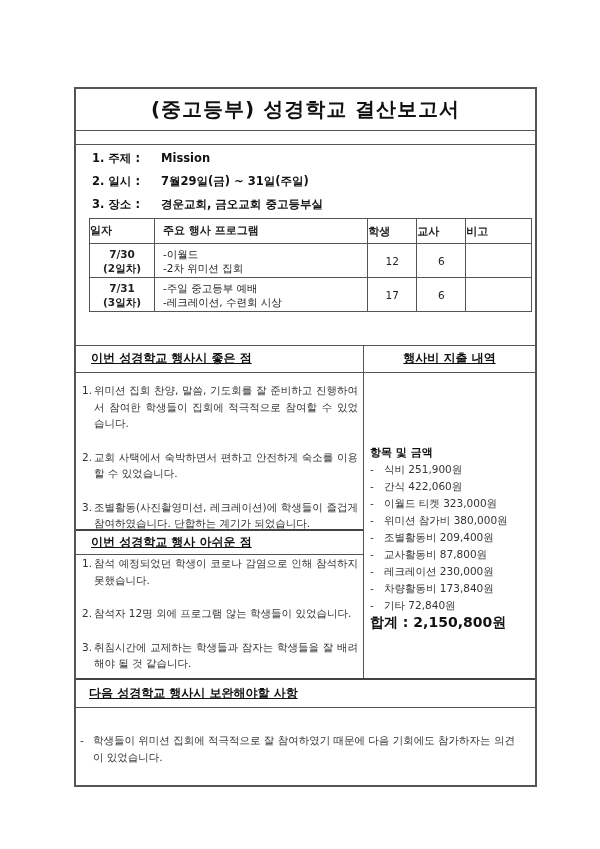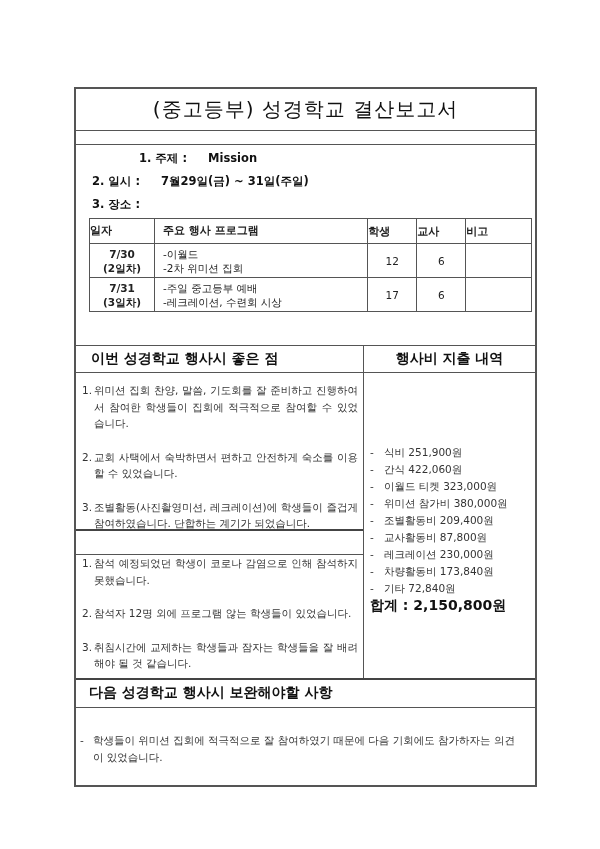--- a/index.html
+++ b/index.html
@@ -5,62 +5,63 @@
   html, body { margin:0; padding:0; background:#ffffff; }
   body { width:600px; height:849px; position:relative; overflow:hidden;
          font-family:"DejaVu Sans", "Liberation Sans", sans-serif; color:#222; }
   .page { position:absolute; left:74px; top:87px; width:459px; height:696px;
           border:2px solid #555; box-sizing:content-box; }
   .abs { position:absolute; }
   .hline { position:absolute; left:0; right:0; height:0; border-top:1px solid #555; }
   .hline.thick { border-top:2px solid #444; }
   .vline { position:absolute; width:0; border-left:1px solid #555; }
   .title { left:0; right:0; top:0; height:41px; display:flex; align-items:center; justify-content:center;
-           font-size:20px; font-weight:normal; letter-spacing:1px; color:#111; }
+           font-size:20px; font-weight:bold; letter-spacing:1px; color:#111; }
   .info-row { position:absolute; left:16px; font-size:11.5px; font-weight:bold; color:#111; display:flex; }
   .info-label { width:69px; }
   table.sched { position:absolute; left:13px; top:129px; width:443px; border-collapse:collapse;
                 font-size:10.5px; }
   table.sched td, table.sched th { border:1px solid #555; padding:0; }
   table.sched th { height:24px; font-weight:bold; font-size:11px; text-align:left; }
   table.sched td { height:33px; }
   .c-date { width:65px; text-align:center; font-weight:bold; line-height:14px; }
   .c-prog { width:209px; padding-left:8px !important; line-height:14px; }
   .c-num { width:49px; text-align:center; }
   .c-note { width:66px; }
-  .sec-head { position:absolute; font-size:14px; font-weight:bold; color:#111; display:flex; align-items:center; }
+  .sec-head { position:absolute; font-size:12px; font-weight:bold; color:#111; display:flex; align-items:center;text-decoration:underline; }
   .para { position:absolute; font-size:10.5px; line-height:16.5px; color:#333; }
   .para .item { display:flex; margin-bottom:17px; text-align:justify; }
   .para .num { width:12px; flex:none; }
   .para .txt { flex:1; }
   .exp { position:absolute; left:294px; top:355px; font-size:10.5px; line-height:17px; color:#333; }
   .exp .head { font-weight:bold; color:#111; font-size:11px; }
   .exp .row { display:flex; }
   .exp .dash { width:14px; }
   .exp .total { font-weight:bold; color:#111; font-size:14px; }
 </style>
 </head>
 <body>
 
 <div class="page">
 
   <div class="abs title">(중고등부) 성경학교 결산보고서</div>
   <div class="hline" style="top:41px;"></div>
   <div class="hline" style="top:55px;"></div>
 
-  <div class="info-row" style="top:62px;margin-left:47px;">
+  <div class="info-row" style="top:62px;">
     <span class="info-label">1. 주제 :</span>
     <span>Mission</span>
   </div>
   <div class="info-row" style="top:85px;align-items:center;">
     <span class="info-label">2. 일시 :</span>
     <span>7월29일(금) ~ 31일(주일)</span>
   </div>
   <div class="info-row" style="top:108px;align-items:center;">
     <span class="info-label">3. 장소 :</span>
+    <span>경운교회, 금오교회 중고등부실</span>
   </div>
 
   <table class="sched">
     <tbody>
         <tr>
       <th class="c-date">일자</th>
       <th class="c-prog" style="padding-left:0;">주요 행사 프로그램</th>
       <th class="c-num">학생</th>
       <th class="c-num">교사</th>
       <th class="c-note">비고</th>
@@ -109,39 +110,41 @@
       <span class="num">2.</span>
       <span class="txt">교회 사택에서 숙박하면서 편하고 안전하게 숙소를 이용할 수 있었습니다.</span>
     </div>
     <div class="item" style="margin-bottom:0;">
       <span class="num">3.</span>
       <span class="txt">조별활동(사진촬영미션, 레크레이션)에 학생들이 즐겁게 참여하였습니다. 단합하는 계기가 되었습니다.</span>
     </div>
   </div>
 
   <div class="hline thick" style="top:440px; right:172px;"></div>
+  <div class="sec-head" style="left:15px; top:441px; height:24px;">이번 성경학교 행사 아쉬운 점</div>
   <div class="hline" style="top:465px; right:172px;"></div>
   <div class="para" style="left:6px; top:466px; width:276px;">
     <div class="item">
       <span class="num">1.</span>
       <span class="txt">참석 예정되었던 학생이 코로나 감염으로 인해 참석하지 못했습니다.</span>
     </div>
     <div class="item">
       <span class="num">2.</span>
       <span class="txt">참석자 12명 외에 프로그램 않는 학생들이 있었습니다.</span>
     </div>
     <div class="item" style="margin-bottom:0;">
       <span class="num">3.</span>
       <span class="txt">취침시간에 교제하는 학생들과 잠자는 학생들을 잘 배려해야 될 것 같습니다.</span>
     </div>
   </div>
 
   <div class="sec-head" style="left:288px; width:171px; top:256px; height:27px; justify-content:center;">행사비 지출 내역</div>
   <div class="hline" style="top:283px; left:288px;"></div>
   <div class="exp">
+    <div class="head">항목 및 금액</div>
     <div class="row"><span class="dash">-</span><span>식비</span>&nbsp;<span>251,900원</span></div>
     <div class="row"><span class="dash">-</span><span>간식</span>&nbsp;<span>422,060원</span></div>
     <div class="row"><span class="dash">-</span><span>이월드 티켓</span>&nbsp;<span>323,000원</span></div>
     <div class="row"><span class="dash">-</span><span>위미션 참가비</span>&nbsp;<span>380,000원</span></div>
     <div class="row"><span class="dash">-</span><span>조별활동비</span>&nbsp;<span>209,400원</span></div>
     <div class="row"><span class="dash">-</span><span>교사활동비</span>&nbsp;<span>87,800원</span></div>
     <div class="row"><span class="dash">-</span><span>레크레이션</span>&nbsp;<span>230,000원</span></div>
     <div class="row"><span class="dash">-</span><span>차량활동비</span>&nbsp;<span>173,840원</span></div>
     <div class="row"><span class="dash">-</span><span>기타</span>&nbsp;<span>72,840원</span></div>
     <div class="total"><span>합계 :</span>&nbsp;<span>2,150,800원</span></div>

